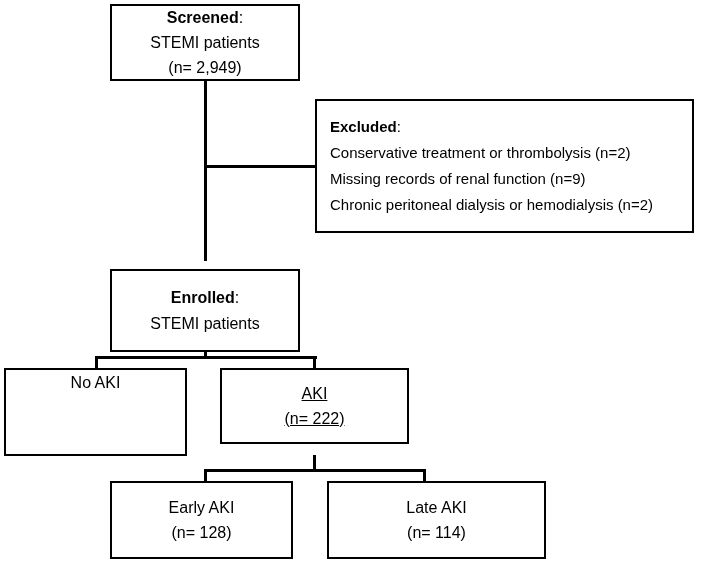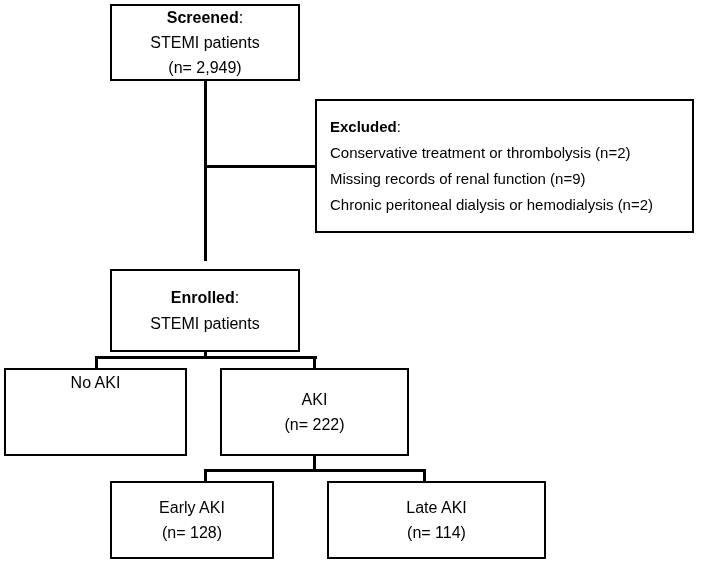--- a/index.html
+++ b/index.html
@@ -98,26 +98,26 @@
 
   <div class="node" style="left:110px; top:261px; width:190px; height:83px;margin-top:8px;">
     <div class="line hdr"><span>Enrolled</span><span class="colon">:</span></div>
     <div class="line">STEMI patients</div>
   </div>
 
   <div class="node" style="left:4px; top:368px; width:183px; height:88px;justify-content:space-between;">
     <div class="line">No AKI</div>
   </div>
 
-  <div class="node" style="left:220px; top:368px; width:189px; height:88px;">
+  <div class="node" style="left:220px; top:368px; width:189px; height:76px;text-decoration:underline;">
     <div class="line">AKI</div>
     <div class="line">(n= 222)</div>
   </div>
 
-  <div class="node" style="left:110px; top:481px; width:164px; height:78px;">
+  <div class="node" style="left:110px; top:481px; width:183px; height:78px;">
     <div class="line">Early AKI</div>
     <div class="line">(n= 128)</div>
   </div>
 
   <div class="node" style="left:327px; top:481px; width:219px; height:78px;">
     <div class="line">Late AKI</div>
     <div class="line">(n= 114)</div>
   </div>
 
 </div>

